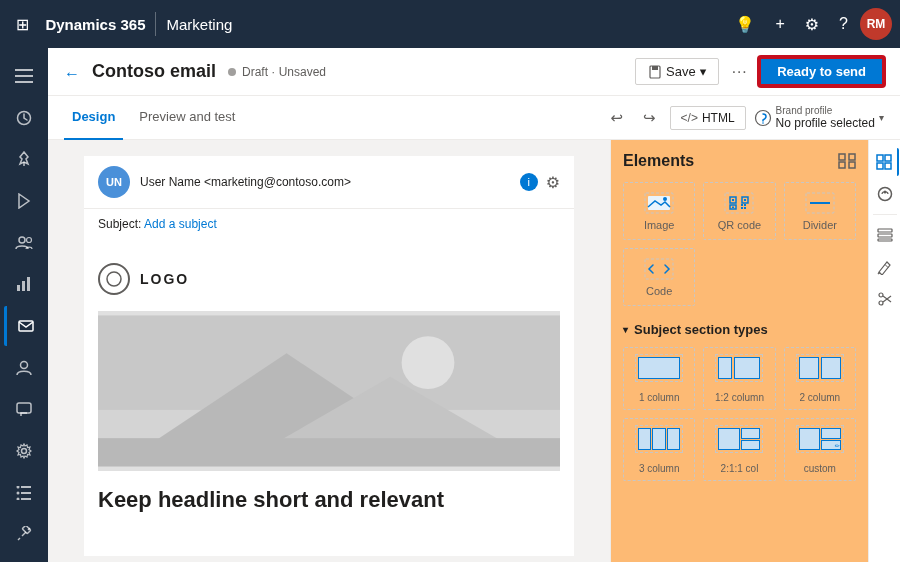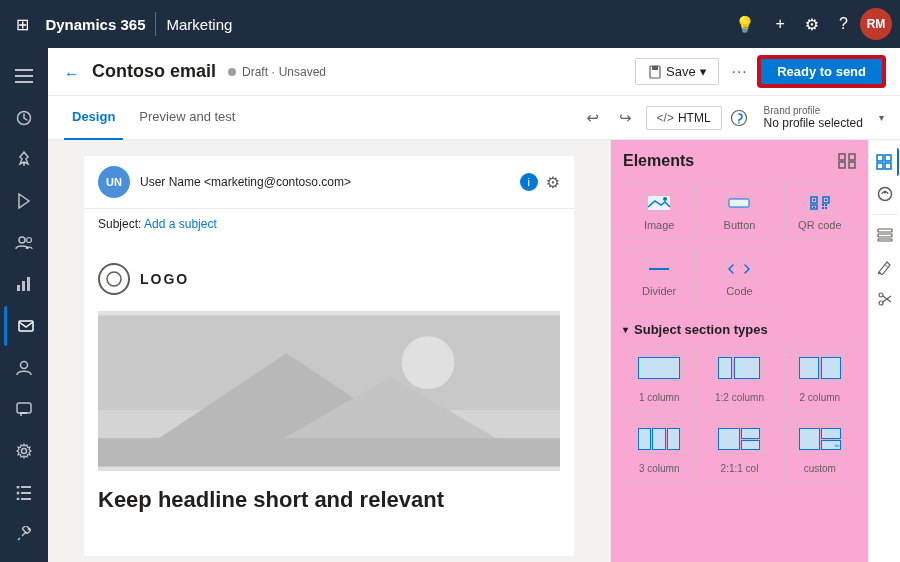--- a/index.html
+++ b/index.html
@@ -255,21 +255,21 @@
       border: 1px solid #d2d0ce;
       padding: 4px 10px;
       cursor: pointer;
       font-size: 12px;
       color: #201f1e;
       border-radius: 2px;
     }
     .brand-profile {
       display: flex;
       align-items: center;
-      gap: 16px;
+      gap: 4px;
       font-size: 11px;
       cursor: pointer;
       color: #201f1e;
     }
     .brand-profile .bp-label { color: #605e5c; font-size: 10px; }
     .brand-profile .bp-value { font-size: 12px; font-weight: 500; }
 
     
     .editor-panel {
       flex: 1;
@@ -381,21 +381,21 @@
     .headline-text {
       font-size: 22px;
       font-weight: 600;
       color: #201f1e;
       padding: 8px 0;
     }
 
     
     .right-panel {
       width: 290px;
-      background: #f9a8d4;
+      background: #fdba74;
       border-left: 1px solid #edebe9;
       display: flex;
       flex-direction: column;
     }
     .elements-title {
       font-size: 16px;
       font-weight: 600;
       color: #201f1e;
       margin-bottom: 12px;
       display: flex;
@@ -706,27 +706,20 @@
               <div class="element-card">
                 <svg width="32" height="24" viewBox="0 0 32 24" fill="none">
                     <rect x="2" y="2" width="28" height="20" rx="1" stroke="#c8c6c4" stroke-width="1" stroke-dasharray="3,2"></rect>
                     <rect x="5" y="5" width="22" height="14" rx="1" fill="#e8f4fd"></rect>
                     <path d="M5 16 L12 10 L18 14 L22 11 L27 16" stroke="#0078d4" stroke-width="1.5" fill="none"></path>
                     <circle cx="22" cy="8" r="2" fill="#0078d4"></circle>
                   </svg>
                 <span>Image</span>
               </div>
 
-              <div class="element-card">
-                <svg width="32" height="24" viewBox="0 0 32 24" fill="none">
-                    <rect x="2" y="2" width="28" height="20" rx="1" stroke="#c8c6c4" stroke-width="1" stroke-dasharray="3,2"></rect>
-                    <rect x="6" y="8" width="20" height="8" rx="1" fill="#e8f4fd" stroke="#0078d4" stroke-width="1"></rect>
-                  </svg>
-                <span>Button</span>
-              </div>
 
               <div class="element-card">
                 <svg width="32" height="24" viewBox="0 0 32 24" fill="none">
                     <rect x="2" y="2" width="28" height="20" rx="1" stroke="#c8c6c4" stroke-width="1" stroke-dasharray="3,2"></rect>
                     <rect x="7" y="6" width="6" height="6" fill="none" stroke="#0078d4" stroke-width="1.5"></rect>
                     <rect x="9" y="8" width="2" height="2" fill="#0078d4"></rect>
                     <rect x="19" y="6" width="6" height="6" fill="none" stroke="#0078d4" stroke-width="1.5"></rect>
                     <rect x="21" y="8" width="2" height="2" fill="#0078d4"></rect>
                     <rect x="7" y="14" width="6" height="4" fill="none" stroke="#0078d4" stroke-width="1.5"></rect>
                     <rect x="9" y="15.5" width="2" height="1.5" fill="#0078d4"></rect>

